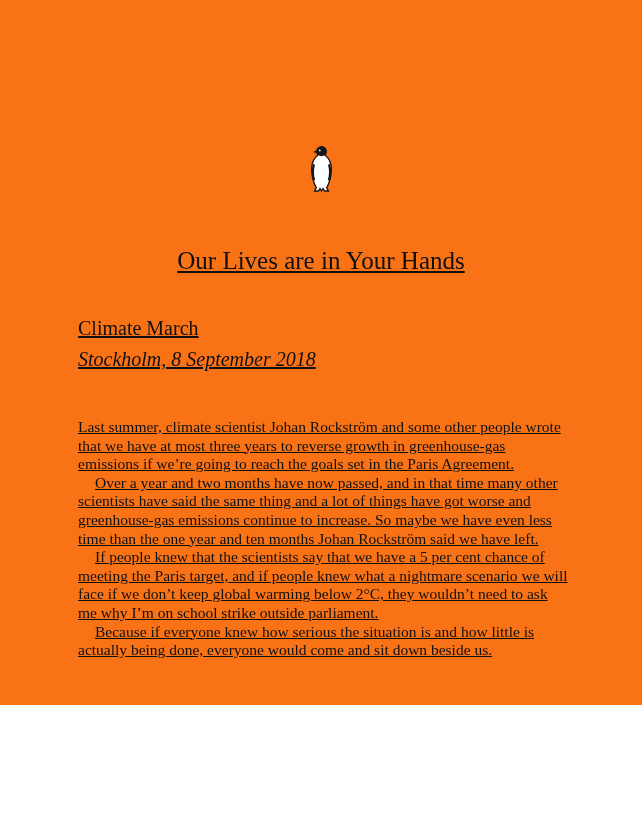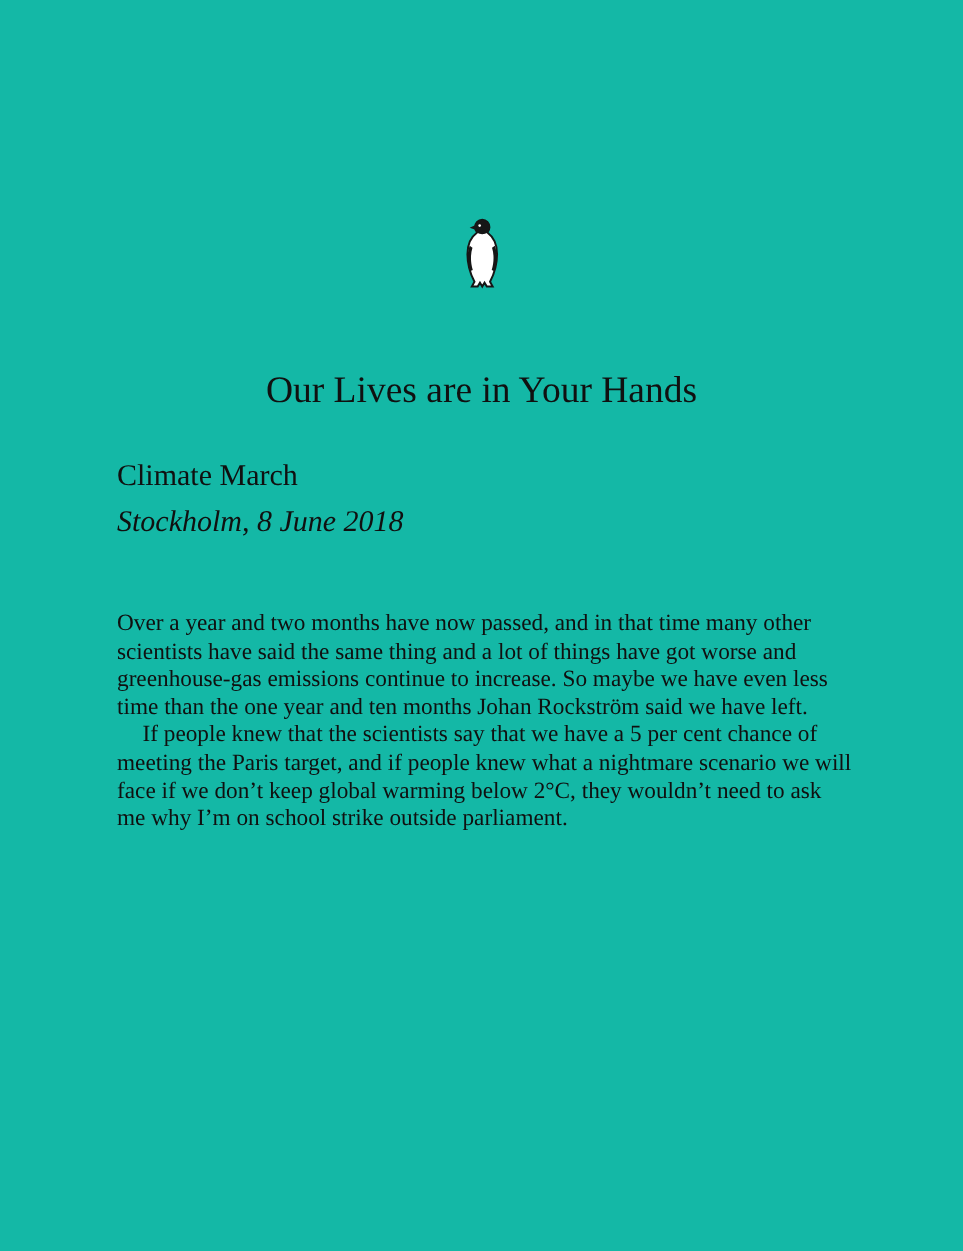--- a/index.html
+++ b/index.html
@@ -3,44 +3,45 @@
 <meta charset="utf-8">
 <style>
   html, body {
     margin: 0;
     padding: 0;
     background: #ffffff;
   }
   .page {
     position: relative;
     width: 642px;
-    height: 834px;
-    background: #14b8a6;
+    height: 705px;
+    background: #f97316;
     overflow: hidden;
     font-family: "Liberation Serif", serif;
     color: #101010;
+    text-decoration: underline;
   }
   .logo-wrap {
     padding-top: 144px;
     text-align: center;
     line-height: 0;
   }
   .logo-wrap svg {
     display: inline-block;
   }
   .chapter-title {
     margin-top: 44px;
     text-align: center;
     font-size: 25px;
     line-height: 30px;
     font-weight: 400;
     color: #101010;
   }
   .section-heading {
-    margin: 29px 72px 0 78px;
+    margin: 40px 72px 0 78px;
     font-size: 20px;
     line-height: 25px;
     font-weight: 400;
     color: #101010;
   }
   .section-subheading {
     margin: 6px 72px 0 78px;
     font-size: 20px;
     line-height: 25px;
     font-style: italic;
@@ -89,20 +90,22 @@
       <path d="M15.5 39 C11.8 49 12.2 62 15.8 72.5 L19.6 70.6 C16.6 61.5 16.4 50 19.2 41.5 Z" fill="#161616"></path>
 
       <path d="M48.5 39 C52.2 49 51.8 62 48.2 72.5 L44.4 70.6 C47.4 61.5 47.6 50 44.8 41.5 Z" fill="#161616"></path>
     </svg>
   </div>
 
   <h1 class="chapter-title">Our Lives are in Your Hands</h1>
 
   <h2 class="section-heading">Climate March</h2>
 
-  <h3 class="section-subheading">Stockholm, 8 June 2018</h3>
+  <h3 class="section-subheading">Stockholm, 8 September 2018</h3>
 
   <div class="body-text">
+      <p>Last summer, climate scientist Johan Rockström and some other people wrote that we have at most three years to reverse growth in greenhouse-gas emissions if we’re going to reach the goals set in the Paris Agreement.</p>
       <p>Over a year and two months have now passed, and in that time many other scientists have said the same thing and a lot of things have got worse and greenhouse-gas emissions continue to increase. So maybe we have even less time than the one year and ten months Johan Rockström said we have left.</p>
       <p>If people knew that the scientists say that we have a 5 per cent chance of meeting the Paris target, and if people knew what a nightmare scenario we will face if we don’t keep global warming below 2°C, they wouldn’t need to ask me why I’m on school strike outside parliament.</p>
+      <p>Because if everyone knew how serious the situation is and how little is actually being done, everyone would come and sit down beside us.</p>
     </div>
 
 </div>
 
 </body></html>

